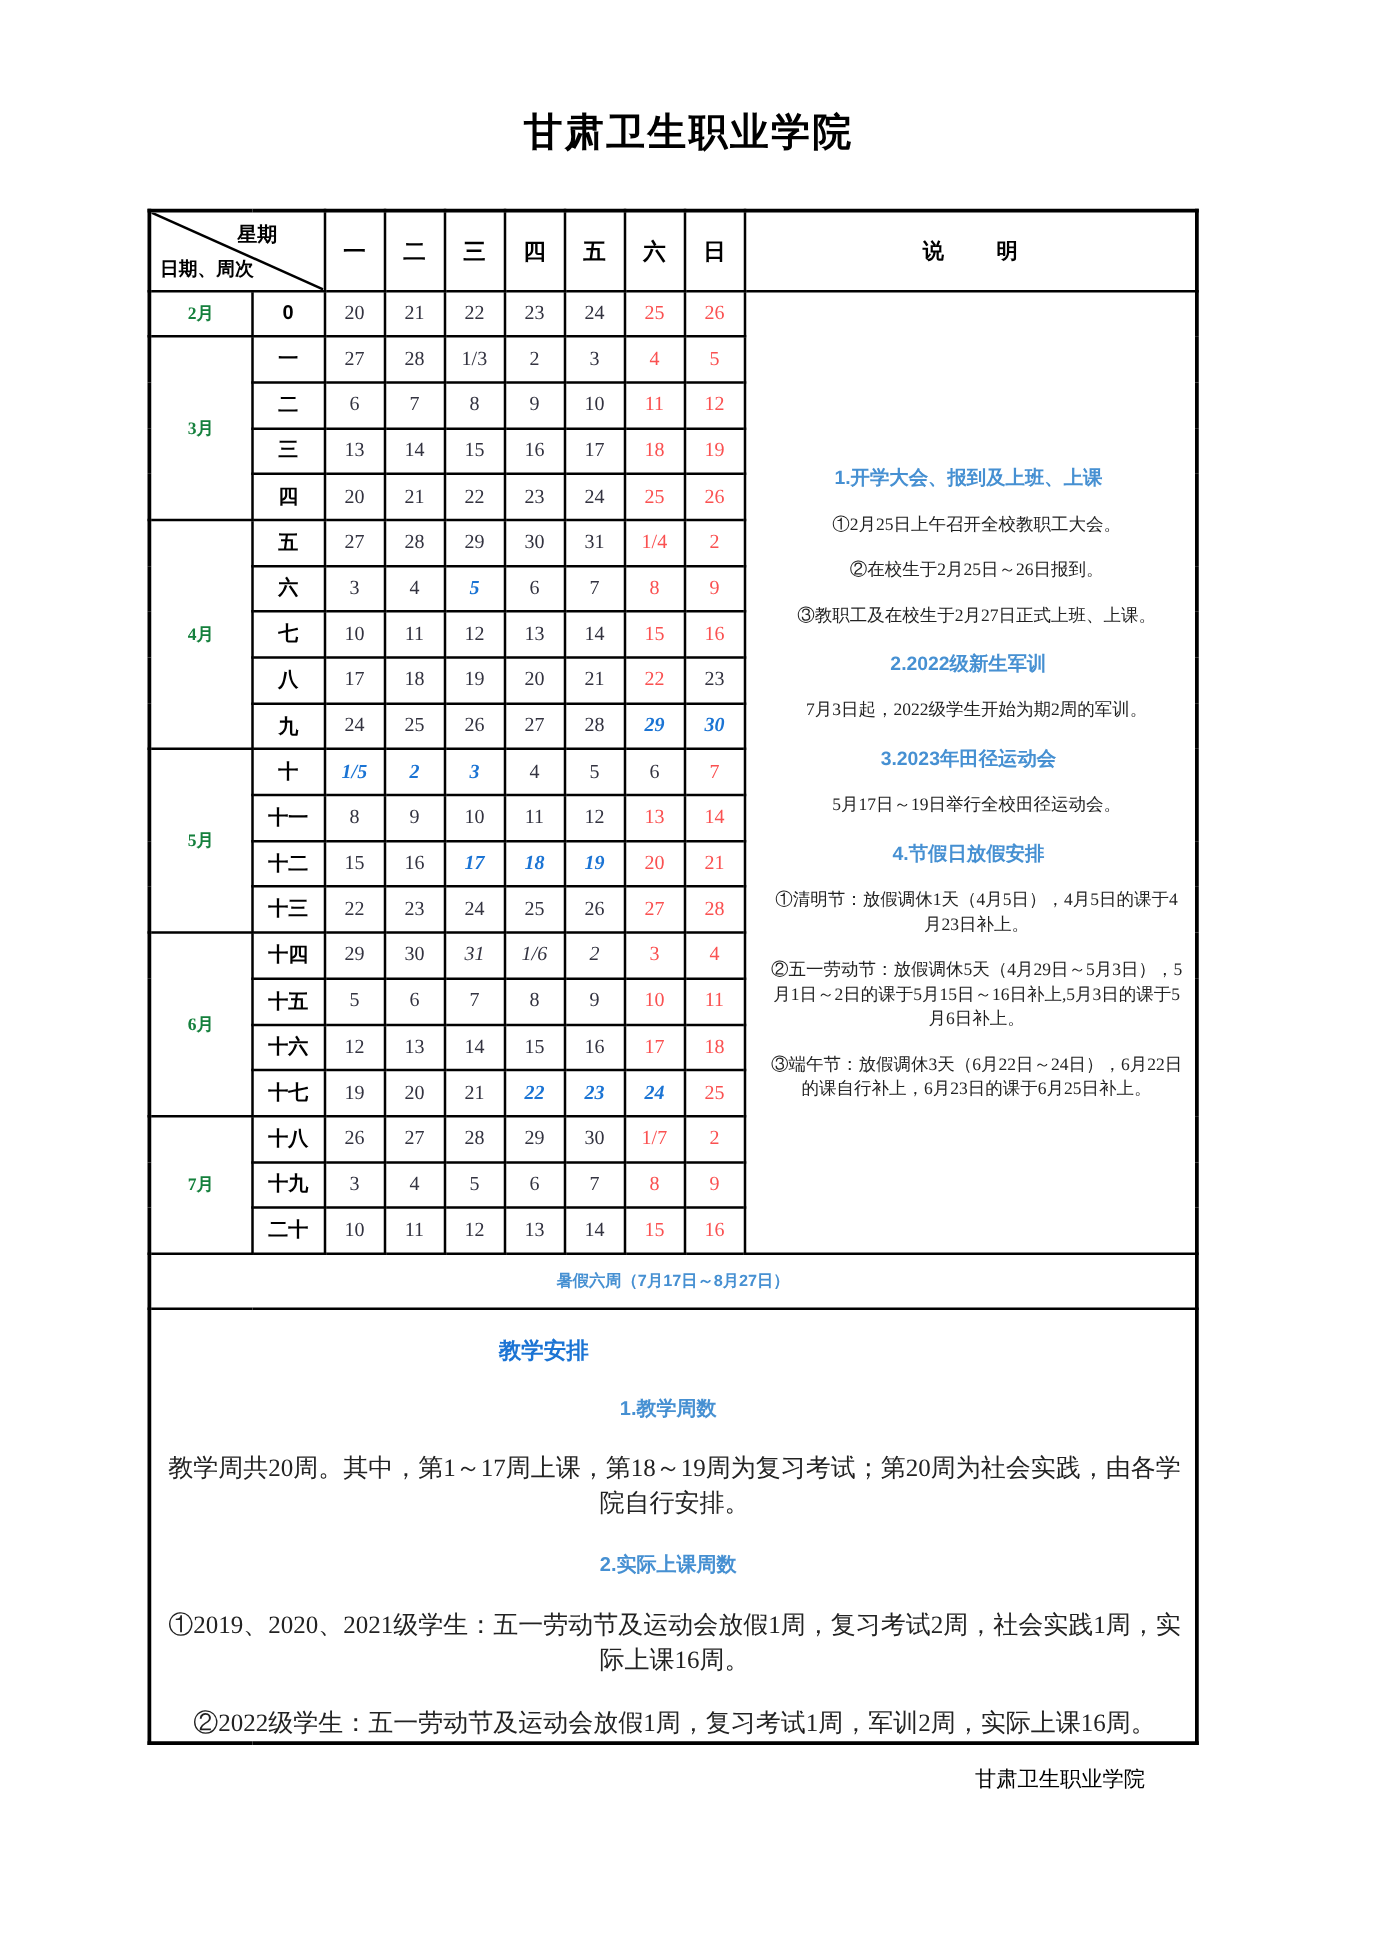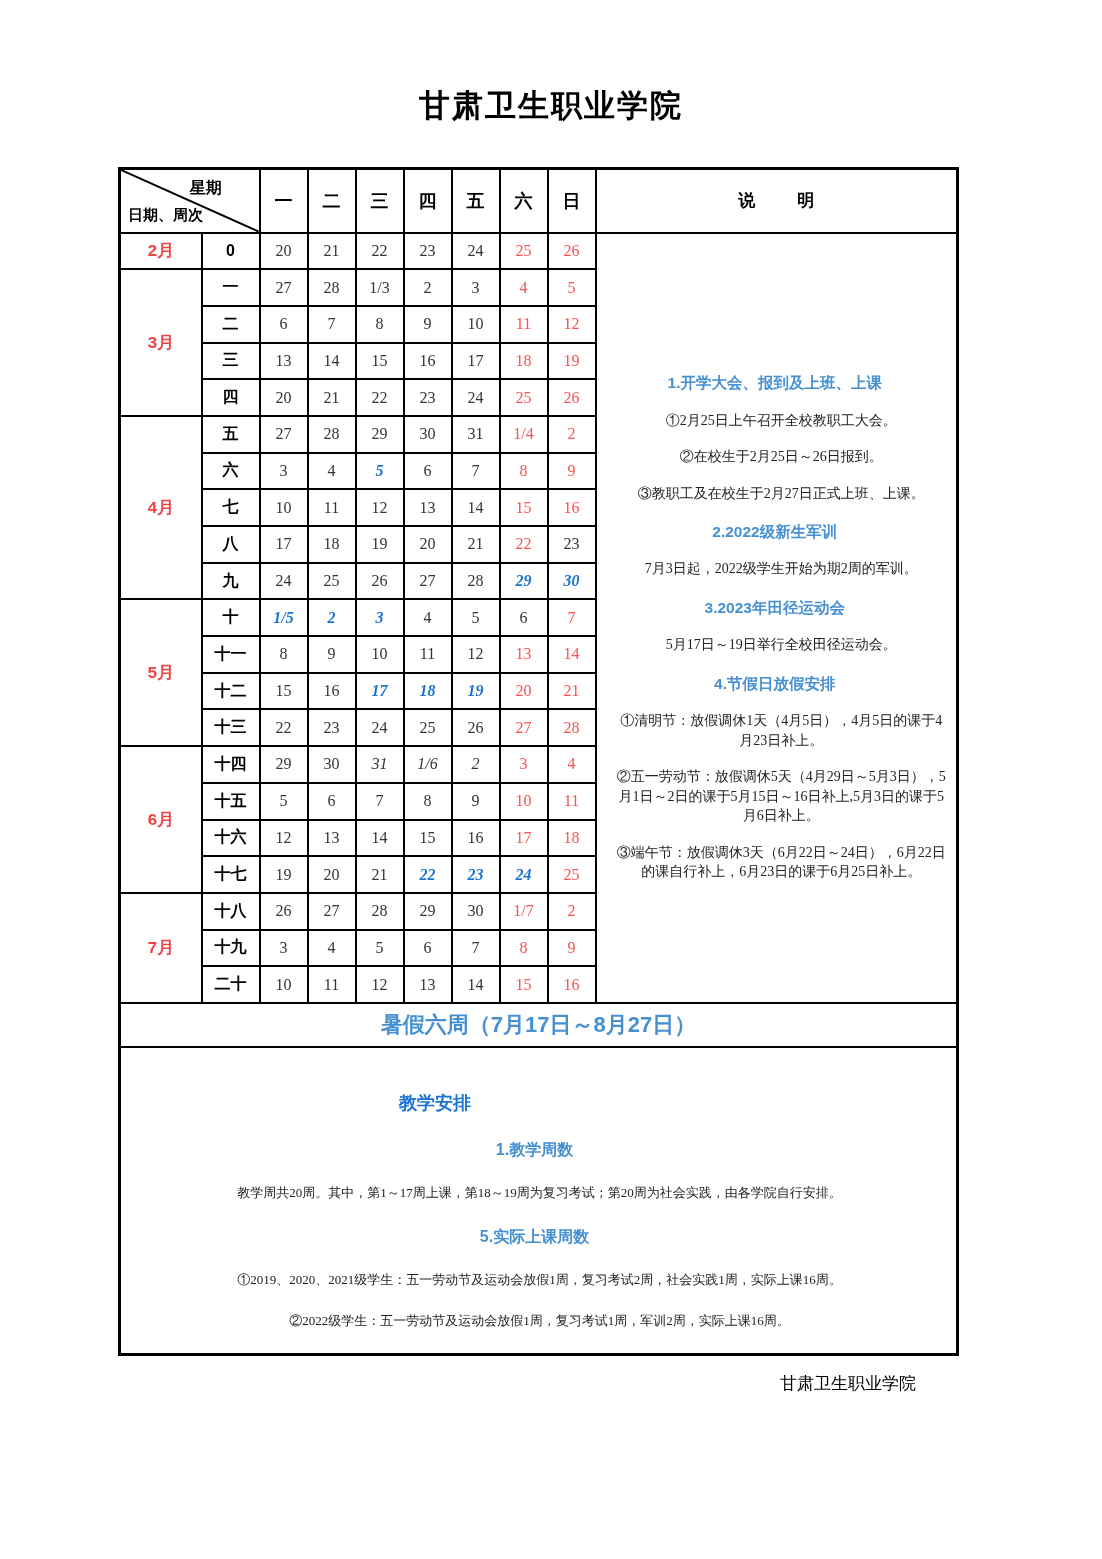--- a/index.html
+++ b/index.html
@@ -31,49 +31,49 @@
   }
   tr.hdr{height:64px;}
   th.diag{position:relative; padding:0;}
   th.diag svg{position:absolute; inset:0; width:100%; height:100%;}
   .diag-week{position:absolute; top:8px; left:50%; font-size:16px; font-weight:bold;}
   .diag-date{position:absolute; bottom:7px; left:7px; font-size:15px; font-weight:bold; white-space:nowrap;}
   th.dayh{font-size:18px; font-weight:bold; color:#000;}
   th.noteh{font-size:17px; font-weight:bold; color:#000;}
   th.noteh .gap{display:inline-block; width:42px;}
   tr.wk{height:36.7px;}
-  td.month{font-size:17px; font-weight:bold; color:#ef4444; font-family:Liberation Mono, monospace;}
+  td.month{font-size:14px; font-weight:bold; color:#15803d; font-family:Liberation Serif, serif;}
   td.week{font-size:16px; font-weight:bold; color:#000;}
   td.day{font-size:16px; font-family:"Liberation Serif", serif; color:var(--ink);}
   td.day.r{color:var(--red);}
   td.day.b{color:var(--blue-date); font-weight:bold; font-style:italic;}
   td.day.i{font-style:italic;}
   td.notes{
     vertical-align:top; text-align:left; padding:20px 8px 0 4px;
   }
   .nh{color:var(--blue-head); font-weight:bold; font-size:15.5px;
       font-family:"Liberation Sans", sans-serif; margin:19px 0 0 1px; line-height:1.3;}
   .nh:first-child{margin-top:0;}
   .ni{color:#222; font-size:14px; font-family:Liberation Serif, serif;
       margin:17px 0 0 14px; line-height:1.4;text-align:center;}
   td.summer{
-    height:44px; color:var(--blue-head); font-weight:bold; font-size:22px;
+    height:44px; color:var(--blue-head); font-weight:bold; font-size:13px;
     font-family:"Liberation Sans", sans-serif;
   }
   td.teachbox{
     height:308px; border-top:3px solid #000; vertical-align:top; text-align:left;
     padding:20px 10px 0 2px;
   }
   .t-title{
     color:var(--blue-date); font-weight:bold; font-size:18px;
     margin-left:276px; width:max-content; font-family:"Liberation Sans", sans-serif;
   }
   .th2{color:var(--blue-head); font-weight:bold; font-size:16px;
        font-family:"Liberation Sans", sans-serif; margin:25px 0 0 0;}
-  .tp{color:#222; font-size:13px; font-family:"Liberation Serif", serif;
+  .tp{color:#222; font-size:20px; font-family:"Liberation Serif", serif;
       margin:23px 0 0 10px; line-height:1.4;}
   .footer{
     margin-top:16px; text-align:right; padding-right:186px;
     font-size:17px; color:#000; font-family:"Liberation Sans", sans-serif;
   }
 </style>
 </head>
 <body>
 
 <div class="page">
@@ -349,21 +349,21 @@
     <tbody>
       <tr>
         <td class="summer" colspan="10">暑假六周（7月17日～8月27日）</td>
       </tr>
       <tr>
         <td class="teachbox" colspan="10">
           <div class="t-title">教学安排</div>
           <div>
               <div class="th2">1.教学周数</div>
               <div class="tp">教学周共20周。其中，第1～17周上课，第18～19周为复习考试；第20周为社会实践，由各学院自行安排。</div>
-              <div class="th2">5.实际上课周数</div>
+              <div class="th2">2.实际上课周数</div>
               <div class="tp">①2019、2020、2021级学生：五一劳动节及运动会放假1周，复习考试2周，社会实践1周，实际上课16周。</div>
               <div class="tp">②2022级学生：五一劳动节及运动会放假1周，复习考试1周，军训2周，实际上课16周。</div>
             </div>
         </td>
       </tr>
     </tbody>
   </table>
 
   <div class="footer">甘肃卫生职业学院</div>
 

